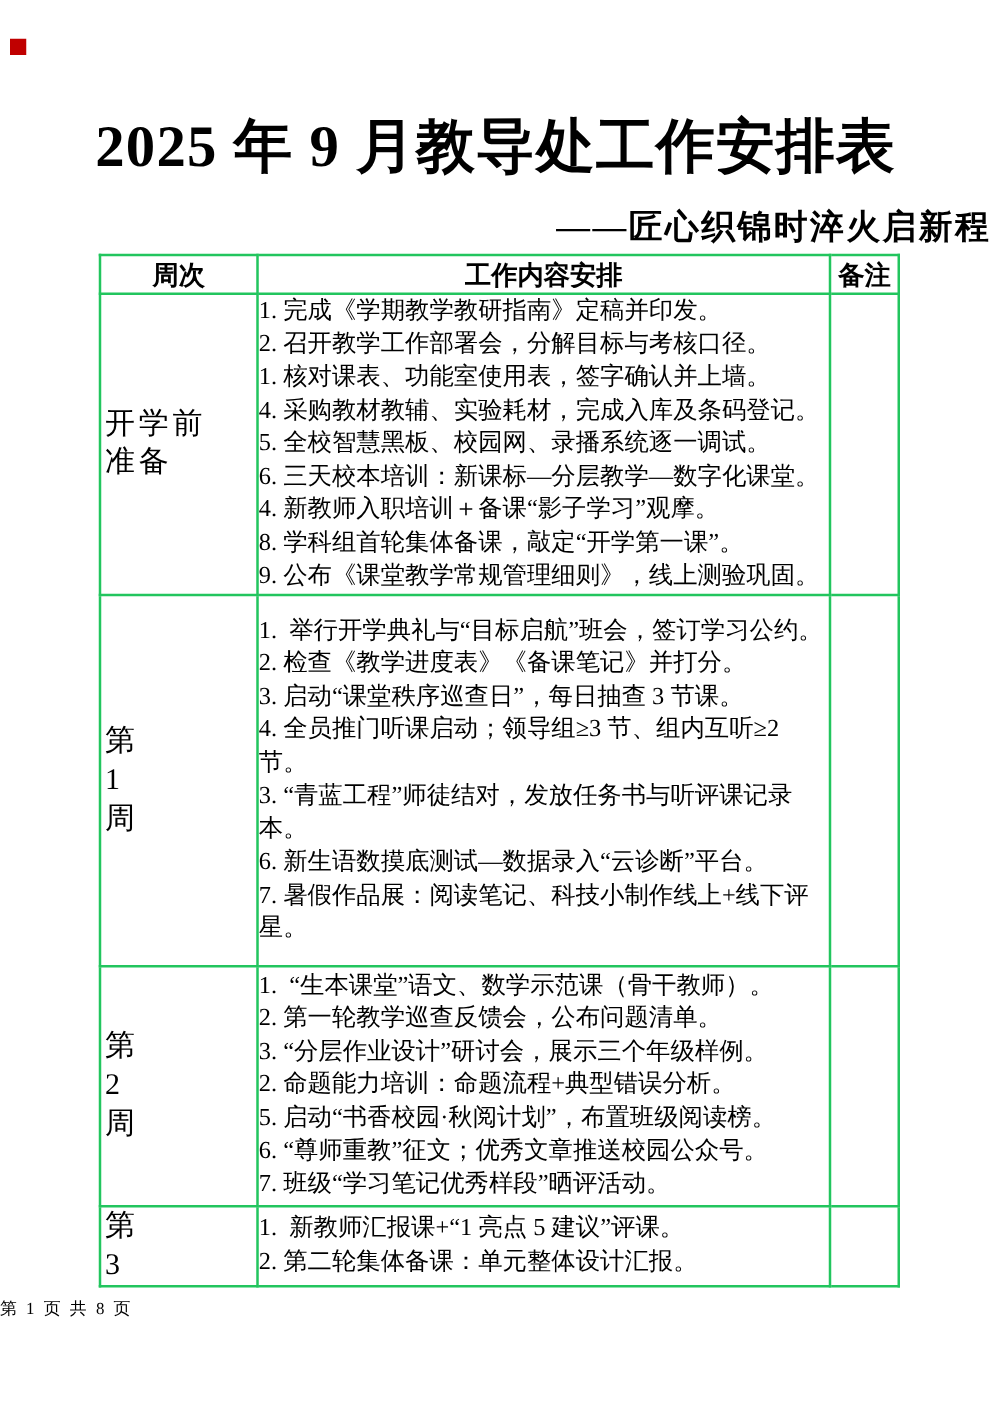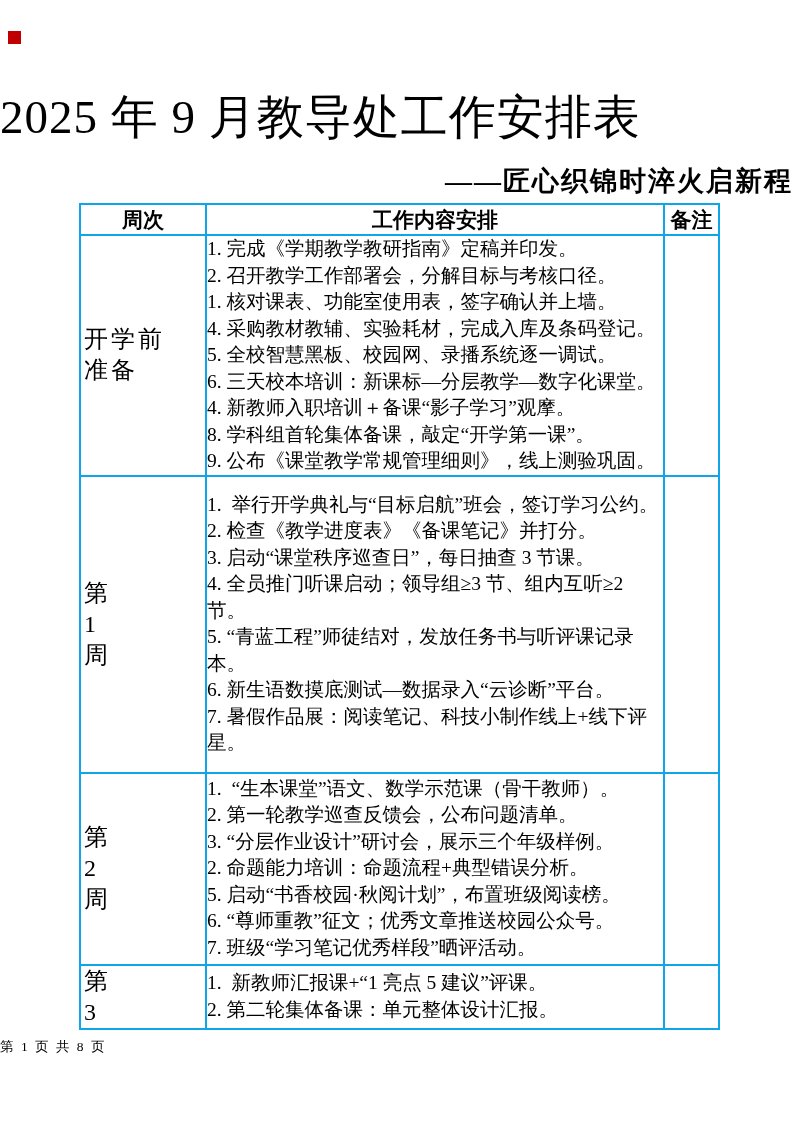--- a/index.html
+++ b/index.html
@@ -10,43 +10,43 @@
     overflow: hidden;
     font-family: "Liberation Serif", "DejaVu Serif", serif;
     color: #000;
   }
   .red-mark {
     position: absolute; left: 8px; top: 31px;
     width: 13px; height: 13px;
   }
   .doc-title {
     position: absolute; top: 86px; left: 0; width: 100%;
-    text-align: left;
-    font-size: 47px; font-weight: 400;
+    text-align: center;
+    font-size: 47px; font-weight: 700;
     letter-spacing: 1px;
     white-space: pre;
   }
   .doc-subtitle {
     position: absolute; top: 163px; left: 0; width: 100%;
     text-align: right;
     font-size: 27px; font-weight: 700;
     letter-spacing: 2px;
     white-space: pre;
   }
   .table-wrap { position: absolute; left: 79px; top: 203px; }
   table.schedule {
     border-collapse: collapse;
     table-layout: fixed;
     width: 639px;
   }
   table.schedule col.c-week { width: 126px; }
   table.schedule col.c-content { width: 458px; }
   table.schedule col.c-note { width: 55px; }
   table.schedule th, table.schedule td {
-    border: 2px solid #0ea5e9;
+    border: 2px solid #22c55e;
     padding: 0;
     vertical-align: middle;
   }
   th.hdr {
     font-family: "Liberation Sans", "DejaVu Sans", sans-serif;
     font-size: 21px; font-weight: 700;
     height: 29px; text-align: center;
   }
   td.week-cell {
     font-size: 24px;
@@ -118,21 +118,21 @@
       <td class="week-cell">
         <span class="week-line">第</span>
         <span class="week-line">1</span>
         <span class="week-line">周</span>
       </td>
       <td class="items-cell">
         <div class="item">1.  举行开学典礼与“目标启航”班会，签订学习公约。</div>
         <div class="item">2. 检查《教学进度表》《备课笔记》并打分。</div>
         <div class="item">3. 启动“课堂秩序巡查日”，每日抽查 3 节课。</div>
         <div class="item">4. 全员推门听课启动；领导组≥3 节、组内互听≥2 节。</div>
-        <div class="item">5. “青蓝工程”师徒结对，发放任务书与听评课记录本。</div>
+        <div class="item">3. “青蓝工程”师徒结对，发放任务书与听评课记录本。</div>
         <div class="item">6. 新生语数摸底测试—数据录入“云诊断”平台。</div>
         <div class="item">7. 暑假作品展：阅读笔记、科技小制作线上+线下评星。</div>
       </td>
       <td class="note-cell"></td>
     </tr>
 
     <tr class="r3">
       <td class="week-cell">
         <span class="week-line">第</span>
         <span class="week-line">2</span>

